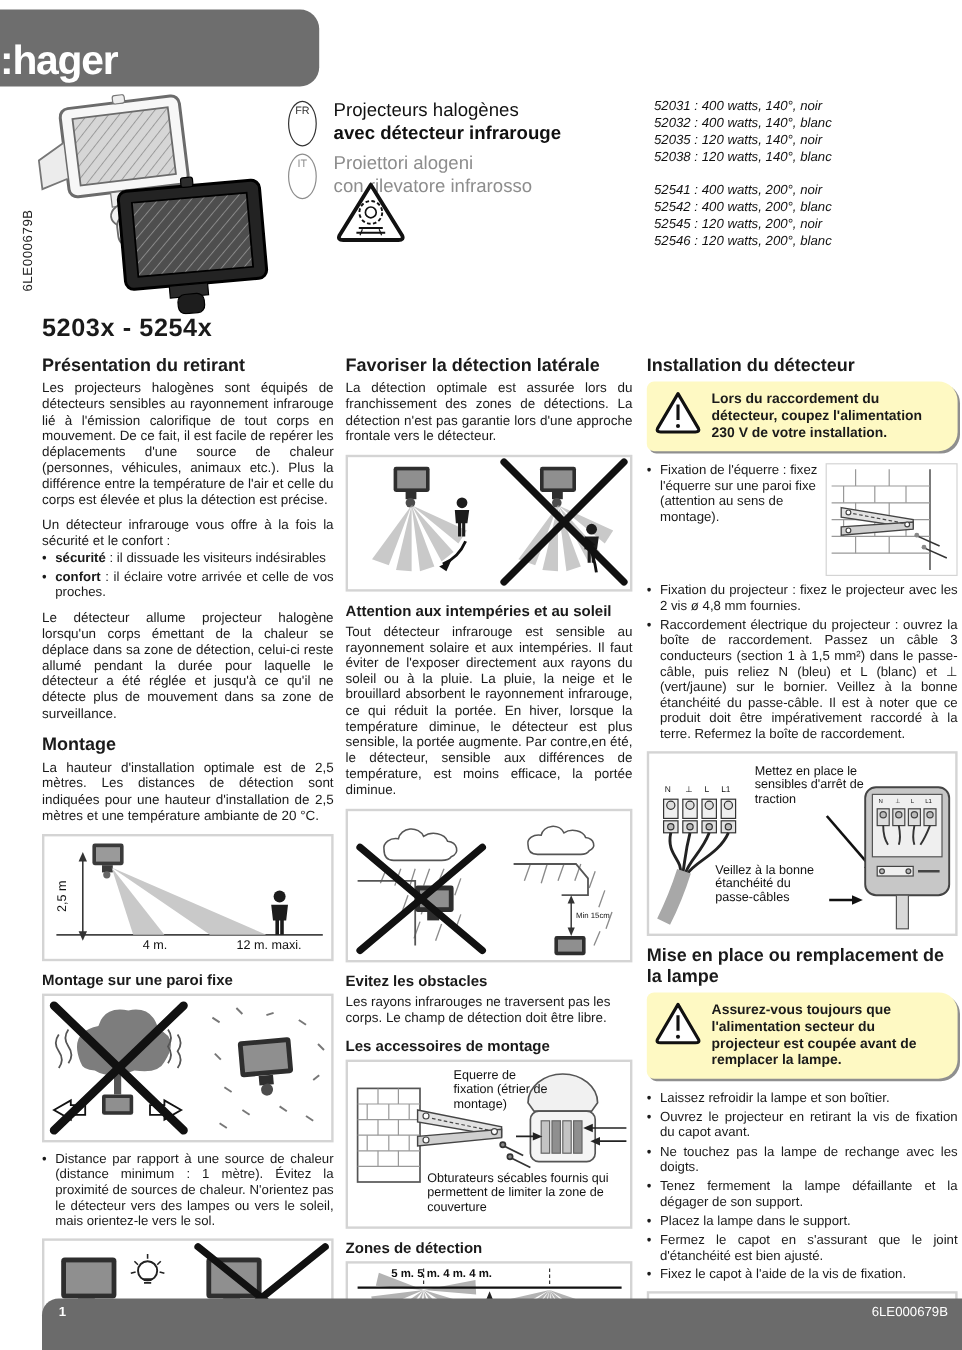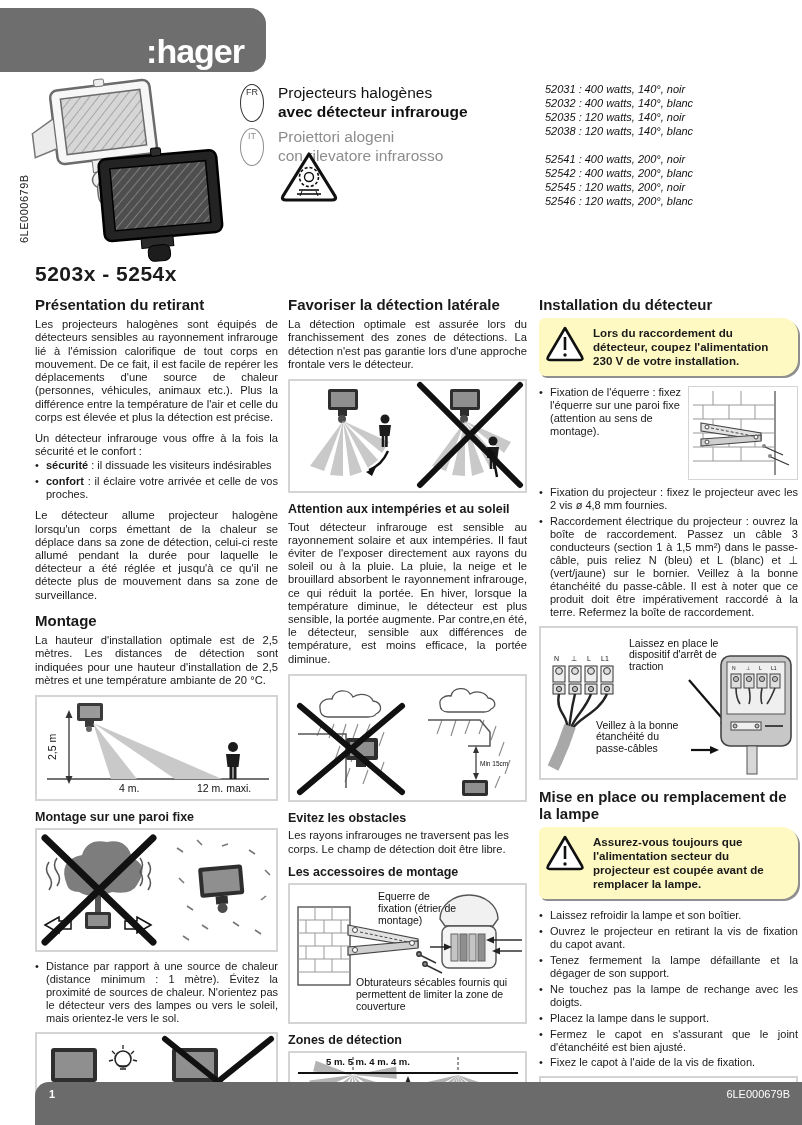--- a/index.html
+++ b/index.html
@@ -1,21 +1,21 @@
 <!DOCTYPE html>
 <html><head>
 <meta charset="utf-8">
 <style>
   html,body{margin:0;padding:0}
   body{width:802px;height:1125px;position:relative;background:#ffffff;
        font-family:"Liberation Sans",sans-serif;color:#1a1a1a;overflow:hidden}
 
   
   .brandbox{position:absolute;left:0;top:8px;width:266px;height:64px;background:#6e6e6e;
-            border-radius:0 16px 16px 0;display:flex;align-items:flex-end;justify-content:flex-end;
+            border-radius:0 16px 16px 0;display:flex;align-items:flex-end;justify-content:flex-start;
             padding:0 22px 4px 0;box-sizing:border-box}
   .brandbox .logo{color:#fff;font-size:34px;font-weight:bold;letter-spacing:-1px;line-height:1}
   .vcode{position:absolute;left:18px;top:243px;transform:rotate(-90deg);transform-origin:0 0;
          font-size:11px;letter-spacing:.5px;color:#222;white-space:nowrap}
   .prodimg{position:absolute;left:18px;top:72px}
   .langrow{position:absolute;left:240px;top:84px;width:300px}
   .badge{display:inline-block;border:1.6px solid #333;border-radius:50%;font-size:9px;
          padding:2px 4px;color:#333;vertical-align:top;margin-right:14px;min-width:14px;text-align:center}
   .langline{font-size:15.5px;line-height:1.22;color:#111}
   .langline.it{color:#8d8d8d}
@@ -544,41 +544,41 @@
       <rect x="206" y="118" width="10" height="28" fill="#d8d8d8" stroke="#555"></rect>
     </svg>
     <div class="flab tiny" style="left:13px;top:27px;font-size:7px">N</div>
     <div class="flab tiny" style="left:30px;top:27px;font-size:7px">⊥</div>
     <div class="flab tiny" style="left:46px;top:27px;font-size:7px">L</div>
     <div class="flab tiny" style="left:60px;top:27px;font-size:7px">L1</div>
     <div class="flab tiny" style="left:191px;top:38px;font-size:5px">N</div>
     <div class="flab tiny" style="left:205px;top:38px;font-size:5px">⊥</div>
     <div class="flab tiny" style="left:218px;top:38px;font-size:5px">L</div>
     <div class="flab tiny" style="left:230px;top:38px;font-size:5px">L1</div>
-    <div class="flab" style="left:88px;top:10px;width:112px">Laissez en place le dispositif d'arrêt de traction</div>
+    <div class="flab" style="left:88px;top:10px;width:112px">Mettez en place le sensibles d'arrêt de traction</div>
     <div class="flab" style="left:55px;top:92px;width:92px">Veillez à la bonne étanchéité du passe-câbles</div>
   </div>
 
   <div class="h1" style="margin-top:8px">Mise en place ou remplacement de la lampe</div>
 
   <div class="warnbox">
     <span class="tri">
       <svg width="40" height="36" viewBox="0 0 40 36">
         <path d="M20,2 L37,31 Q38.5,34 34.5,34 L5.5,34 Q1.5,34 3,31 Z" fill="#fff" stroke="#111" stroke-width="2.6" stroke-linejoin="round"></path>
         <line x1="20" y1="11" x2="20" y2="24" stroke="#111" stroke-width="2.6"></line>
         <circle cx="20" cy="29" r="1.7" fill="#111"></circle>
       </svg>
     </span>
     <div class="wtxt">Assurez-vous toujours que l'alimentation secteur du projecteur est  coupée avant de remplacer la lampe.</div>
   </div>
 
   <div class="bullet"><span>Laissez refroidir la lampe et son boîtier.</span></div>
   <div class="bullet"><span>Ouvrez le projecteur en retirant la vis de fixation du capot avant.</span></div>
+  <div class="bullet"><span>Ne touchez pas la lampe de rechange avec les doigts.</span></div>
   <div class="bullet"><span>Tenez fermement la lampe défaillante et la dégager de son support.</span></div>
-  <div class="bullet"><span>Ne touchez pas la lampe de rechange avec les doigts.</span></div>
   <div class="bullet"><span>Placez la lampe dans le support.</span></div>
   <div class="bullet"><span>Fermez le capot en s'assurant que le joint d'étanchéité est bien ajusté.</span></div>
   <div class="bullet" style="margin-bottom:7px"><span>Fixez le capot à l'aide de la vis de fixation.</span></div>
 
   <div class="fig" style="height:110px;margin-bottom:0">
     <svg width="255" height="108" viewBox="0 0 255 108">
       <defs>
         <pattern id="h9" width="6" height="6" patternUnits="userSpaceOnUse" patternTransform="rotate(45)">
           <rect width="6" height="6" fill="#8f8f8f"></rect>
             <line x1="0" y1="0" x2="0" y2="6" stroke="#b9b9b9" stroke-width="1.4"></line>

